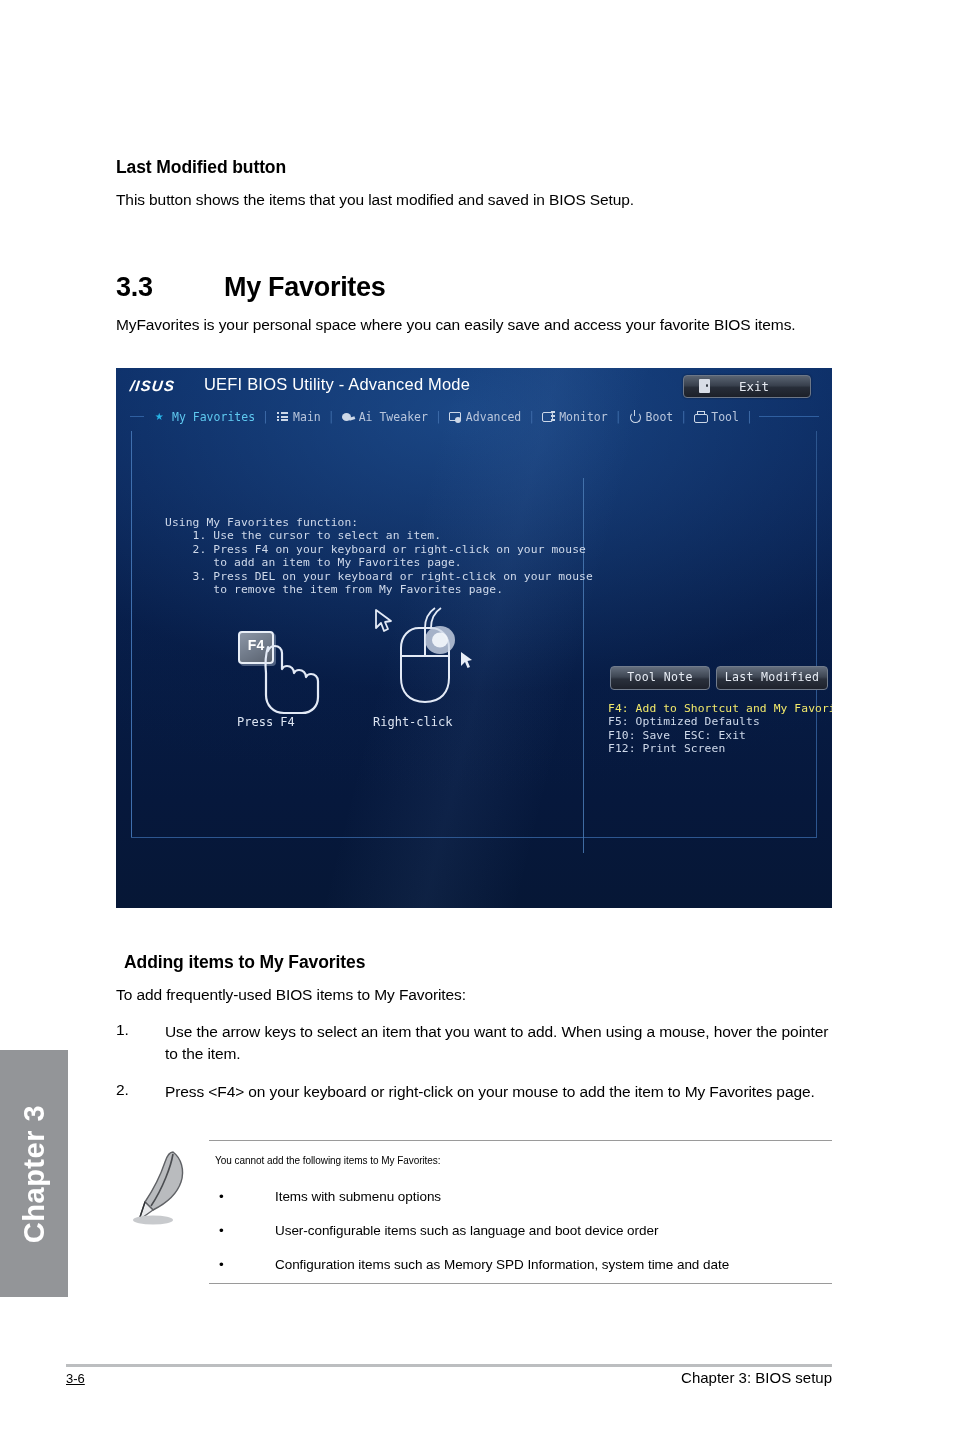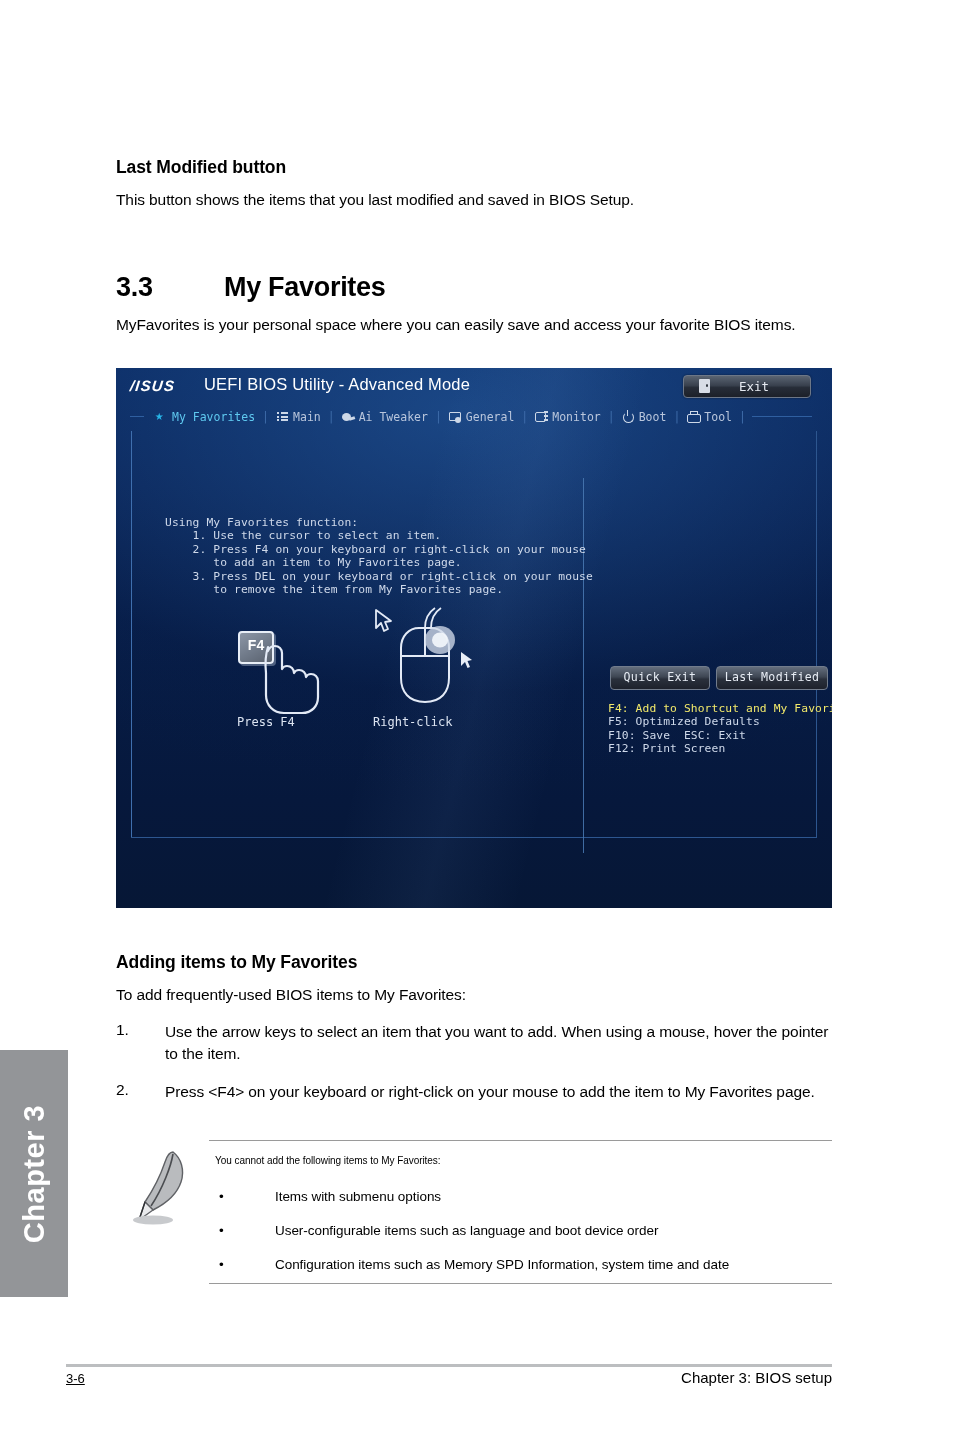--- a/index.html
+++ b/index.html
@@ -383,21 +383,21 @@
     position: absolute;
     left: 0; top: 492px;
     width: 716px;
     text-align: center;
     font-size: 11.5px;
     color: #9fb3d2;
     letter-spacing: 0.2px;
   }
 
   
-  #adding-head  { position: absolute; left: 0; top: 952px; }
+  #adding-head  { position: absolute; left: 8px; top: 952px; }
   #adding-desc  { position: absolute; left: 0; top: 984px; width: 716px; }
 
   .num-item { position: absolute; width: 716px; }
   .num-item .num { position: absolute; left: 0; top: 0; font-size: 15.5px; }
   .num-item .txt { position: absolute; left: 49px; top: 0; width: 667px; font-size: 15.5px; line-height: 1.42; letter-spacing: -0.1px; }
   #step-1 { top: 1021px; }
   #step-2 { top: 1081px; }
 
   
   #note-box {
@@ -484,21 +484,21 @@
         <span>Main</span>
       </span>
       <span class="tabsep">|</span>
       <span class="bios-tab">
         <span class="tico ico-tweak"></span>
         <span>Ai Tweaker</span>
       </span>
       <span class="tabsep">|</span>
       <span class="bios-tab">
         <span class="tico ico-adv"></span>
-        <span>General</span>
+        <span>Advanced</span>
       </span>
       <span class="tabsep">|</span>
       <span class="bios-tab">
         <span class="tico ico-mon"></span>
         <span>Monitor</span>
       </span>
       <span class="tabsep">|</span>
       <span class="bios-tab">
         <span class="tico ico-power"></span>
         <span>Boot</span>
@@ -542,21 +542,21 @@
       <ellipse cx="69" cy="34" rx="8" ry="7.5" fill="#f4f7fc" opacity="0.9"></ellipse>
     </svg>
     <svg id="cursor-1" width="22" height="26" viewBox="0 0 22 26">
       <path d="M3 2 L3 20 L8 15 L11 23 L15 21 L12 14 L18 13 Z" fill="none" stroke="#e3eaf6" stroke-width="1.8" stroke-linejoin="round"></path>
     </svg>
     <svg id="cursor-2" width="16" height="20" viewBox="0 0 16 20">
       <path d="M2 1 L2 15 L6 11 L8.5 17 L11 16 L8.5 10 L13 9 Z" fill="#e9eef7"></path>
     </svg>
     <span class="art-caption" id="right-click-caption">Right-click</span>
 
-    <div class="bios-btn" id="quick-note-btn">Quick Exit</div>
+    <div class="bios-btn" id="quick-note-btn">Tool Note</div>
     <div class="bios-btn" id="last-modified-btn">Last Modified</div>
 
     <div id="shortcut-list"><span class="hl">F4: Add to Shortcut and My Favorites</span><span>
 F5: Optimized Defaults
 F10: Save  ESC: Exit
 F12: Print Screen</span></div>
 
   </div>
 
   <h3 class="sub-head" id="adding-head">Adding items to My Favorites</h3>

